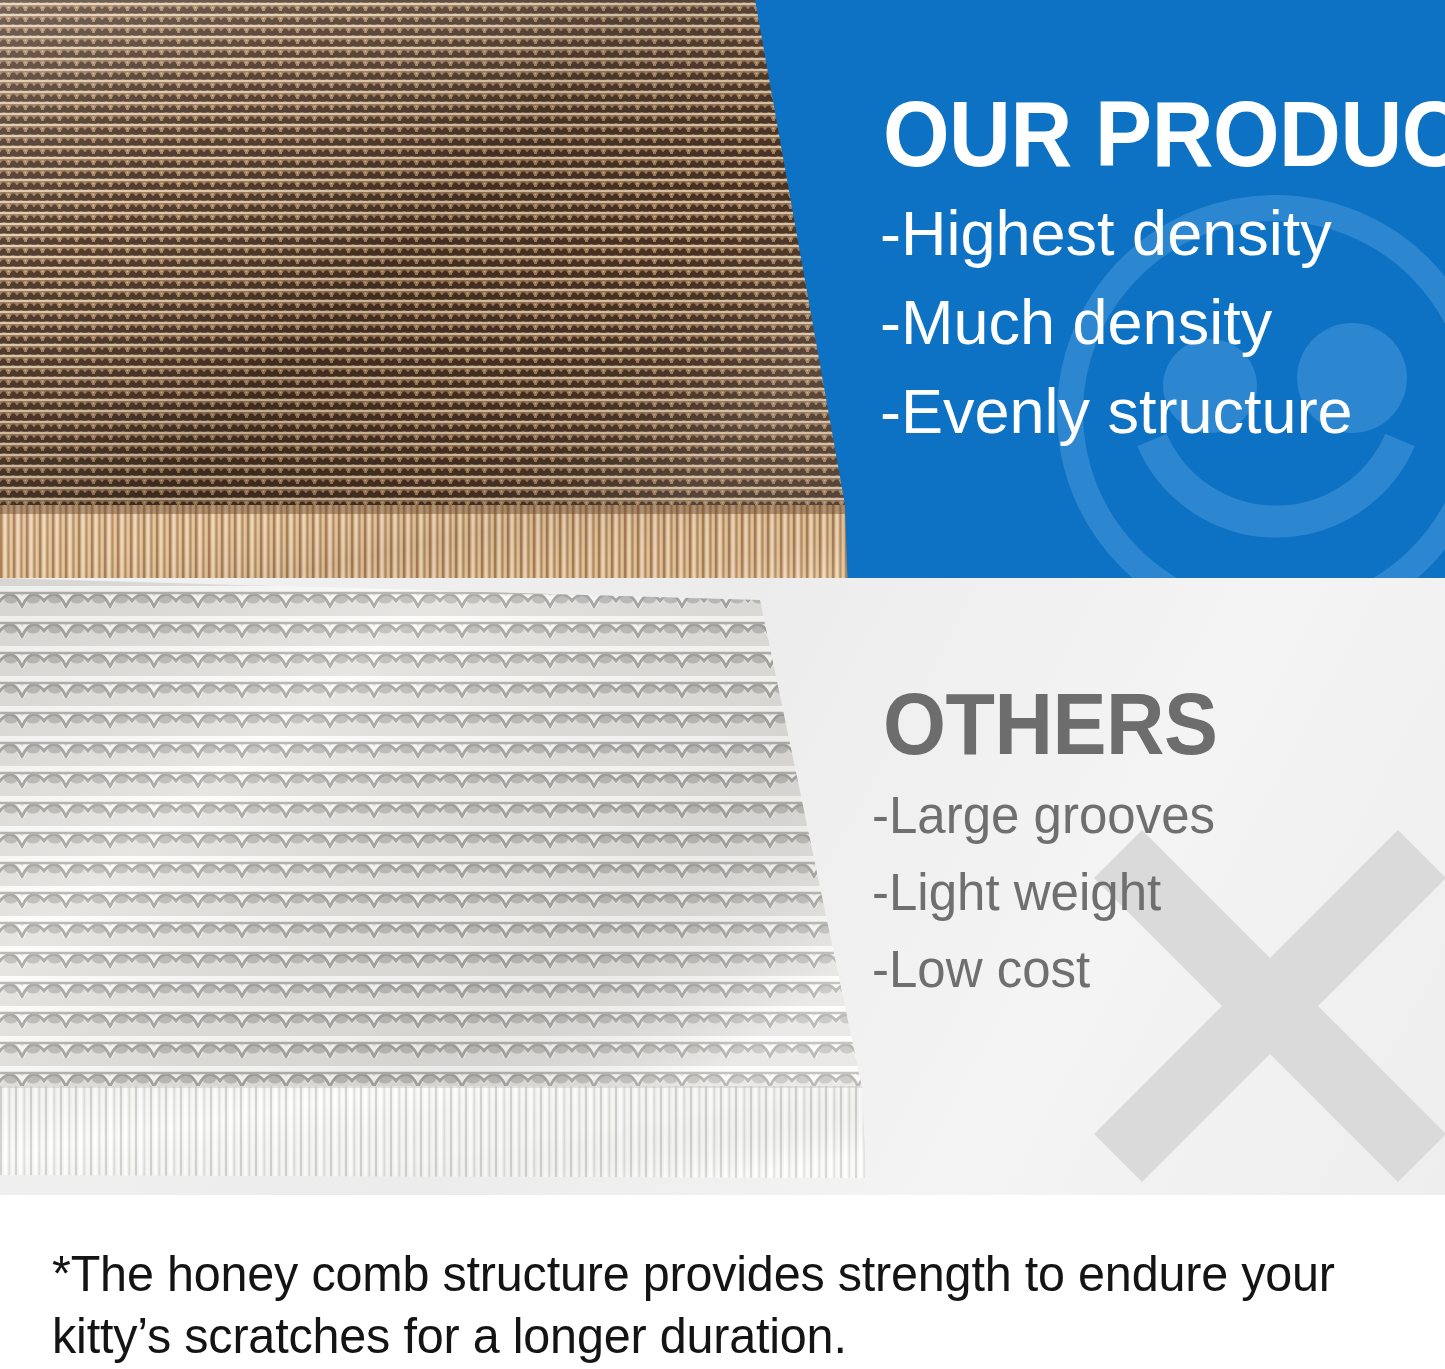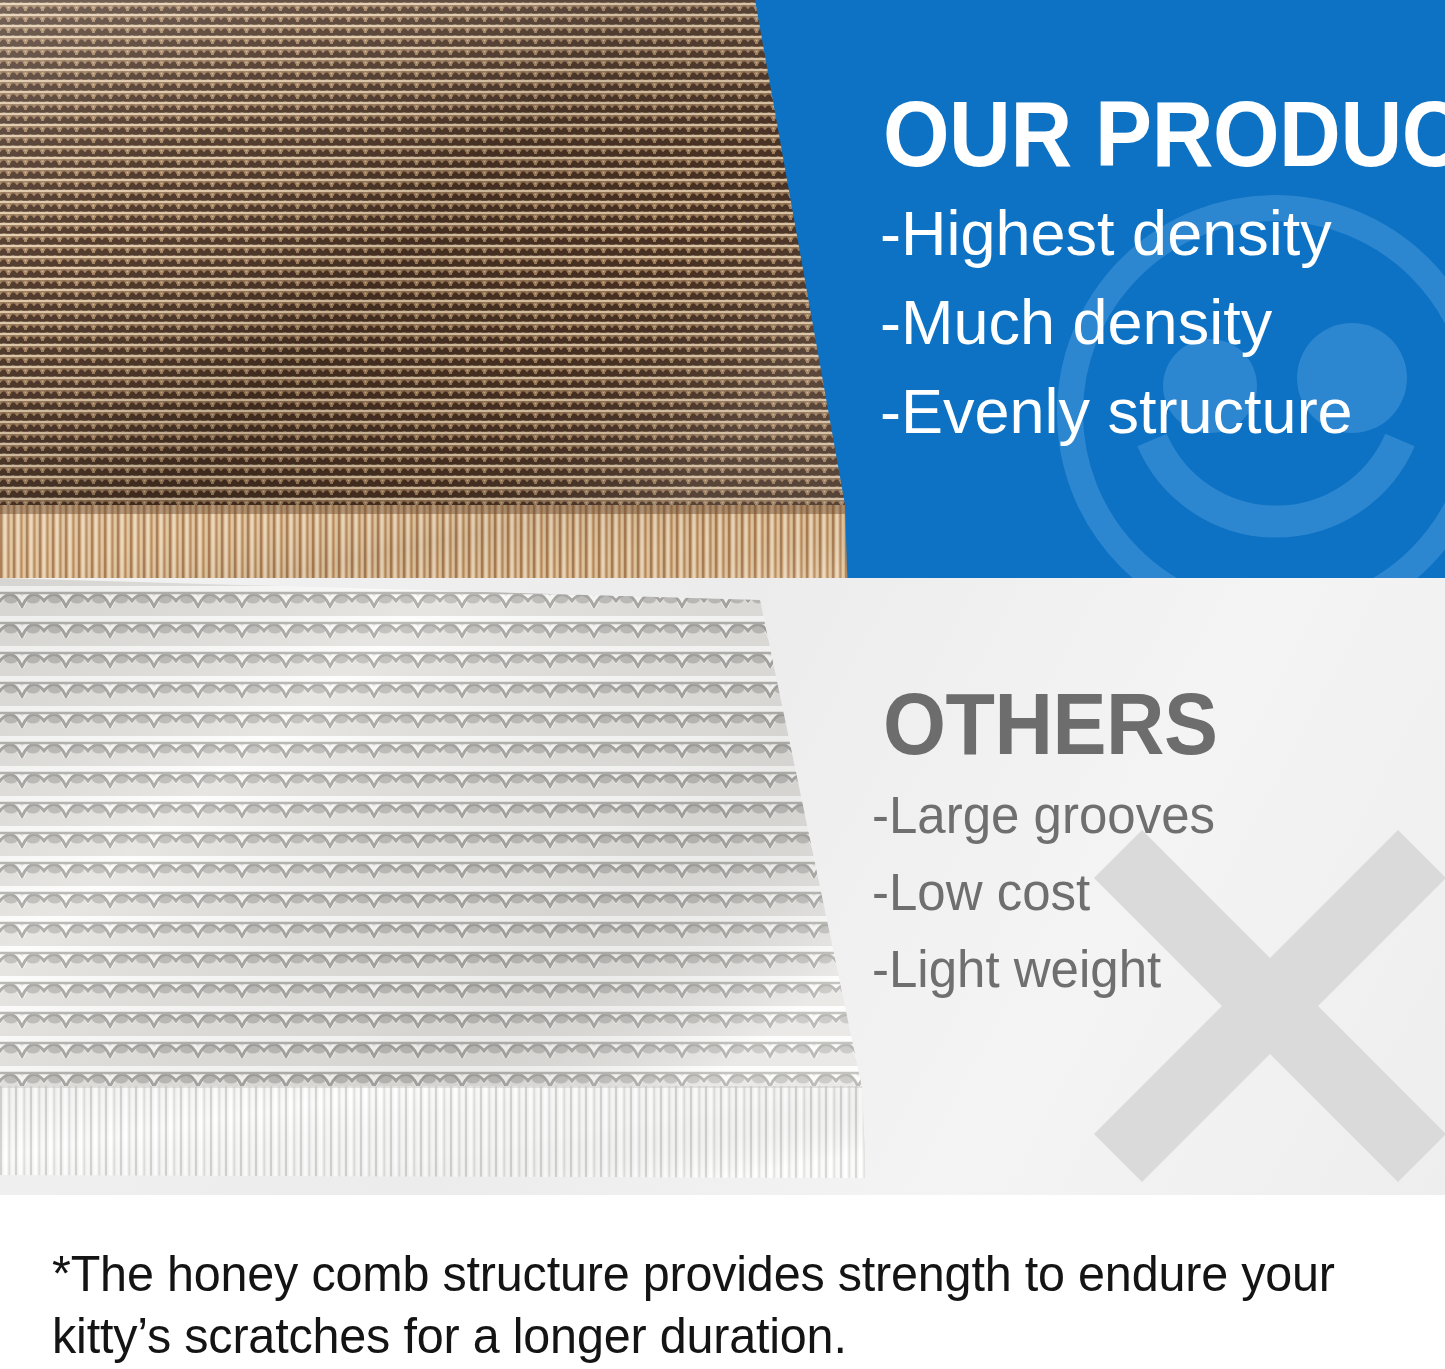--- a/index.html
+++ b/index.html
@@ -272,19 +272,19 @@
   <div class="bullets bullets-product">
     <div class="bullet-line">-Highest density</div>
     <div class="bullet-line">-Much density</div>
     <div class="bullet-line">-Evenly structure</div>
   </div>
 
   <div class="heading heading-others">OTHERS</div>
 
   <div class="bullets bullets-others">
     <div class="bullet-line">-Large grooves</div>
+    <div class="bullet-line">-Light weight</div>
     <div class="bullet-line">-Low cost</div>
-    <div class="bullet-line">-Light weight</div>
   </div>
 
   <div class="footnote">*The honey comb structure provides strength to endure your kitty’s scratches for a longer duration.</div>
 
 </div>
 
 </body></html>

